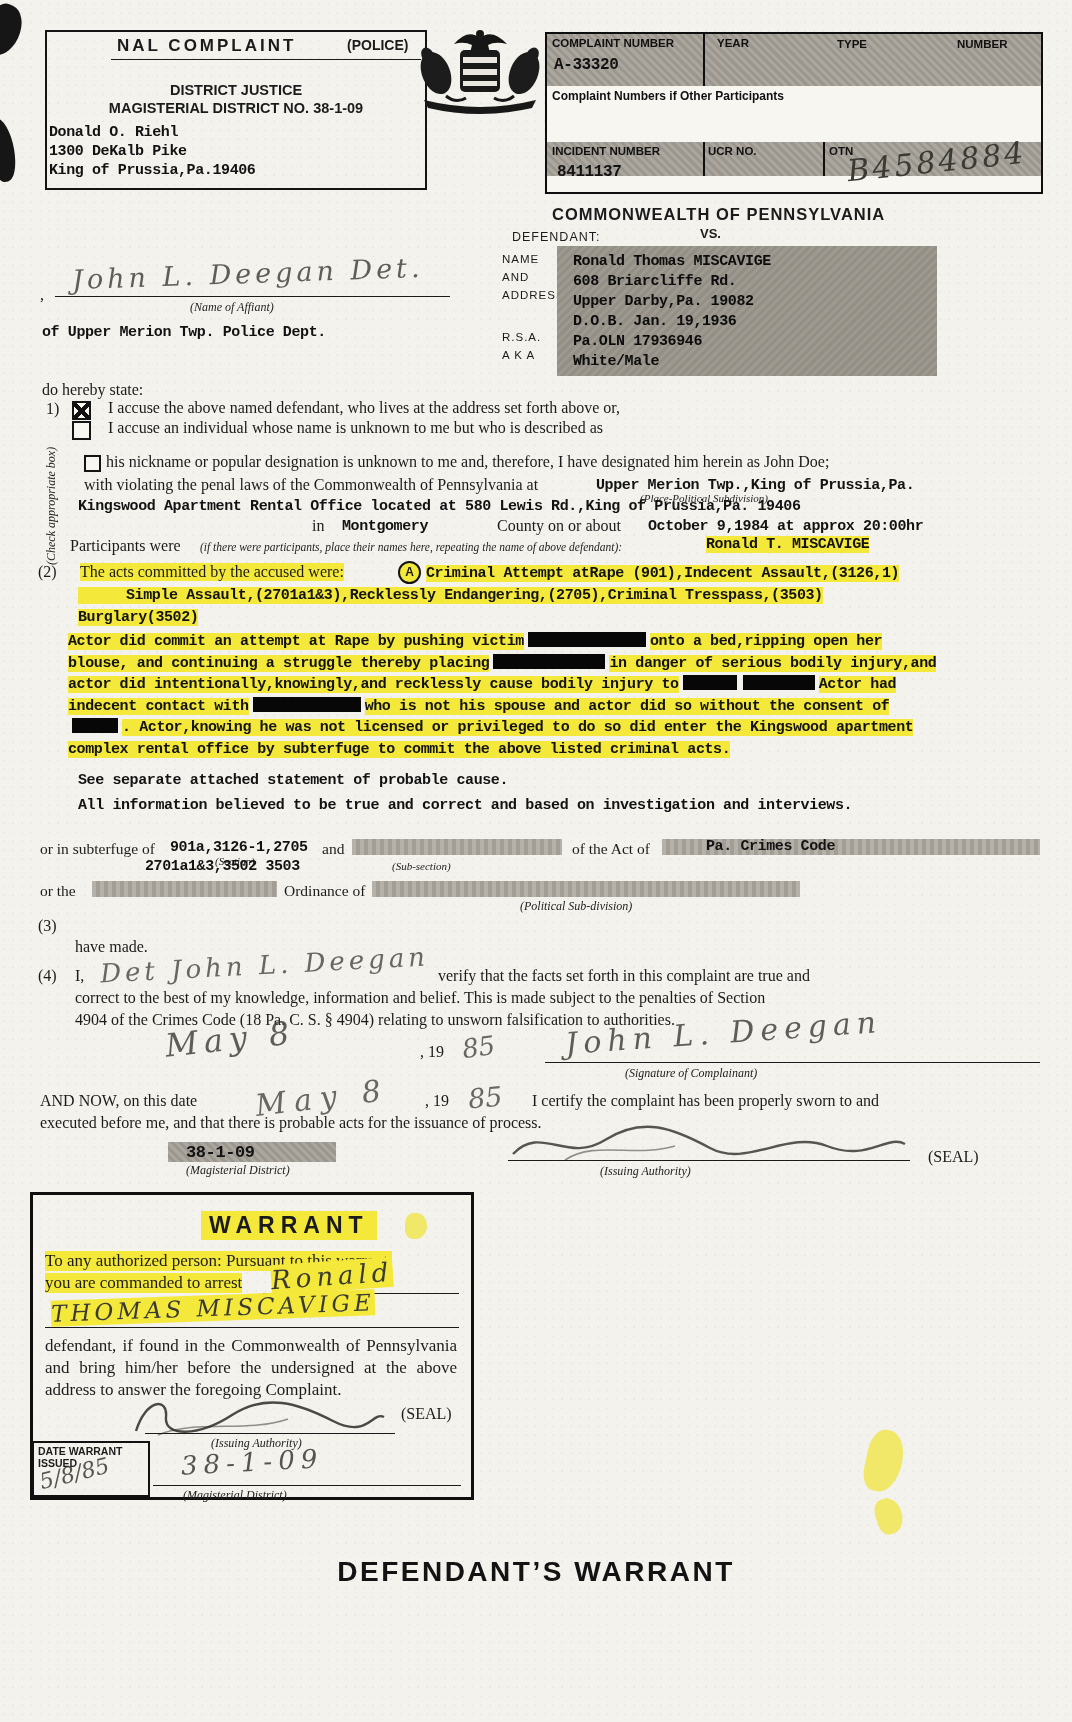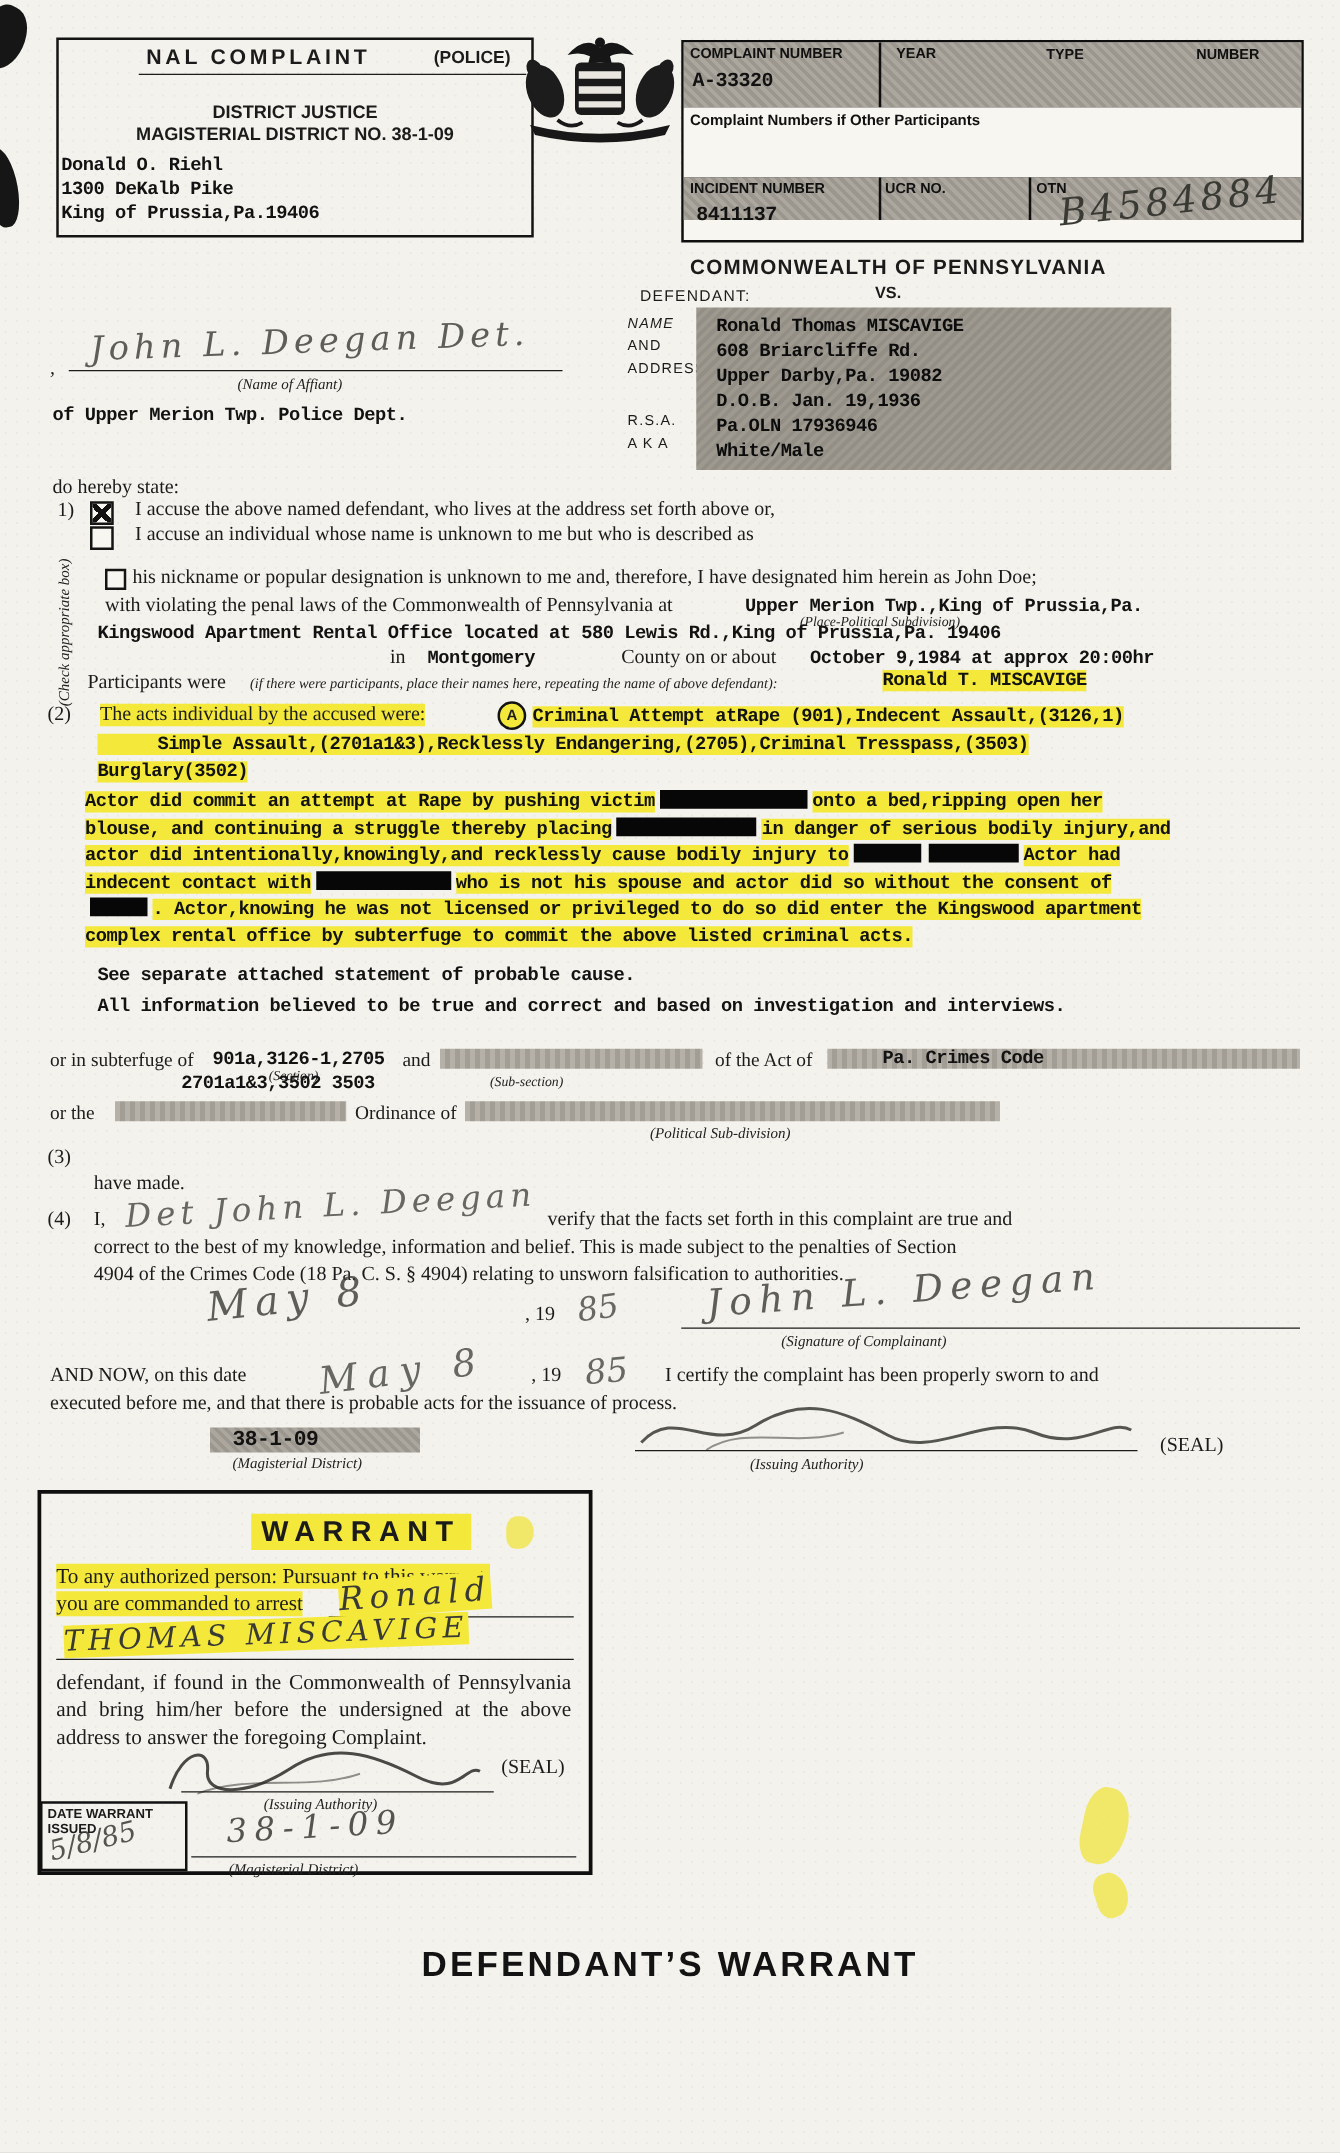--- a/index.html
+++ b/index.html
@@ -99,21 +99,21 @@
       <div class="abs" style="left:276px;top:0;right:0;height:100%;">
         <div class="abs cell-label" style="left:6px;top:3px;">OTN</div>
         <div class="abs hand" style="left:24px;top:2px;font-size:30px;transform:rotate(-6deg);letter-spacing:3px;">B4584884</div>
       </div>
     </div>
   </div>
 
   <div class="abs sansb" style="left:552px;top:205px;font-size:16.5px;letter-spacing:1px;">COMMONWEALTH OF PENNSYLVANIA</div>
   <div class="abs sansb" style="left:700px;top:226px;font-size:13px;">VS.</div>
   <div class="abs sans" style="left:512px;top:230px;font-size:12.5px;letter-spacing:1px;">DEFENDANT:</div>
-  <div class="abs sans" style="left:502px;top:253px;font-size:11.5px;letter-spacing:1px;font-style:italic;">NAME</div>
+  <div class="abs sans" style="left:502px;top:253px;font-size:11.5px;letter-spacing:1px;">NAME</div>
   <div class="abs sans" style="left:502px;top:271px;font-size:11.5px;letter-spacing:1px;">AND</div>
   <div class="abs sans" style="left:502px;top:289px;font-size:11.5px;letter-spacing:1px;">ADDRESS</div>
   <div class="abs sans" style="left:502px;top:331px;font-size:11.5px;letter-spacing:1px;">R.S.A.</div>
   <div class="abs sans" style="left:502px;top:349px;font-size:11.5px;letter-spacing:1px;">A K A</div>
 
   <div class="abs defbox" style="left:557px;top:246px;width:380px;height:130px;padding:6px 0 0 16px;box-sizing:border-box;">
     <div class="mono" style="line-height:20px;">Ronald Thomas MISCAVIGE</div>
     <div class="mono" style="line-height:20px;">608 Briarcliffe Rd.</div>
     <div class="mono" style="line-height:20px;">Upper Darby,Pa. 19082</div>
     <div class="mono" style="line-height:20px;">D.O.B. Jan. 19,1936</div>
@@ -145,21 +145,21 @@
   <div class="abs serif-lg" style="left:312px;top:517px;">in</div>
   <div class="abs mono" style="left:342px;top:518px;">Montgomery</div>
   <div class="abs serif-lg" style="left:497px;top:517px;">County on or about</div>
   <div class="abs mono" style="left:648px;top:518px;">October 9,1984 at approx 20:00hr</div>
 
   <div class="abs serif-lg" style="left:70px;top:537px;">Participants were</div>
   <div class="abs cap" style="left:200px;top:541px;font-size:11.5px;">(if there were participants, place their names here, repeating the name of above defendant):</div>
   <div class="abs mono hl" style="left:706px;top:536px;">Ronald T. MISCAVIGE</div>
 
   <div class="abs serif-lg" style="left:38px;top:563px;">(2)</div>
-  <div class="abs serif-lg hl" style="left:80px;top:563px;">The acts individual by the accused were:</div>
+  <div class="abs serif-lg hl" style="left:80px;top:563px;">The acts committed by the accused were:</div>
   <span class="abs circA" style="left:398px;top:561px;">A</span>
   <div class="abs mono hl" style="left:426px;top:565px;">Criminal Attempt atRape (901),Indecent Assault,(3126,1)</div>
   <div class="abs mono hl" style="left:78px;top:587px;padding-left:48px;">Simple Assault,(2701a1&amp;3),Recklessly Endangering,(2705),Criminal Tresspass,(3503)</div>
   <div class="abs mono hl" style="left:78px;top:609px;">Burglary(3502)</div>
 
   <div class="abs mono" style="left:68px;top:631px;width:874px;line-height:21.5px;">
     <span class="hl">Actor did commit an attempt at Rape by pushing victim</span><span class="redact rw1"></span><span class="hl">onto a bed,ripping open her blouse, and continuing a struggle thereby placing</span><span class="redact rw2"></span><span class="hl">in danger of serious bodily injury,and actor did intentionally,knowingly,and recklessly cause bodily injury to</span><span class="redact rw3"></span><span class="redact rw4"></span><span class="hl">Actor had indecent contact with</span><span class="redact rw5"></span><span class="hl">who is not his spouse and actor did so without the consent of</span><span class="redact rw6"></span><span class="hl">. Actor,knowing he was not licensed or privileged to do so did enter the Kingswood apartment complex rental office by subterfuge to commit the above listed criminal acts.</span>
   </div>
 
   <div class="abs mono" style="left:78px;top:772px;font-family:Liberation Mono, monospace;">See separate attached statement of probable cause.</div>

